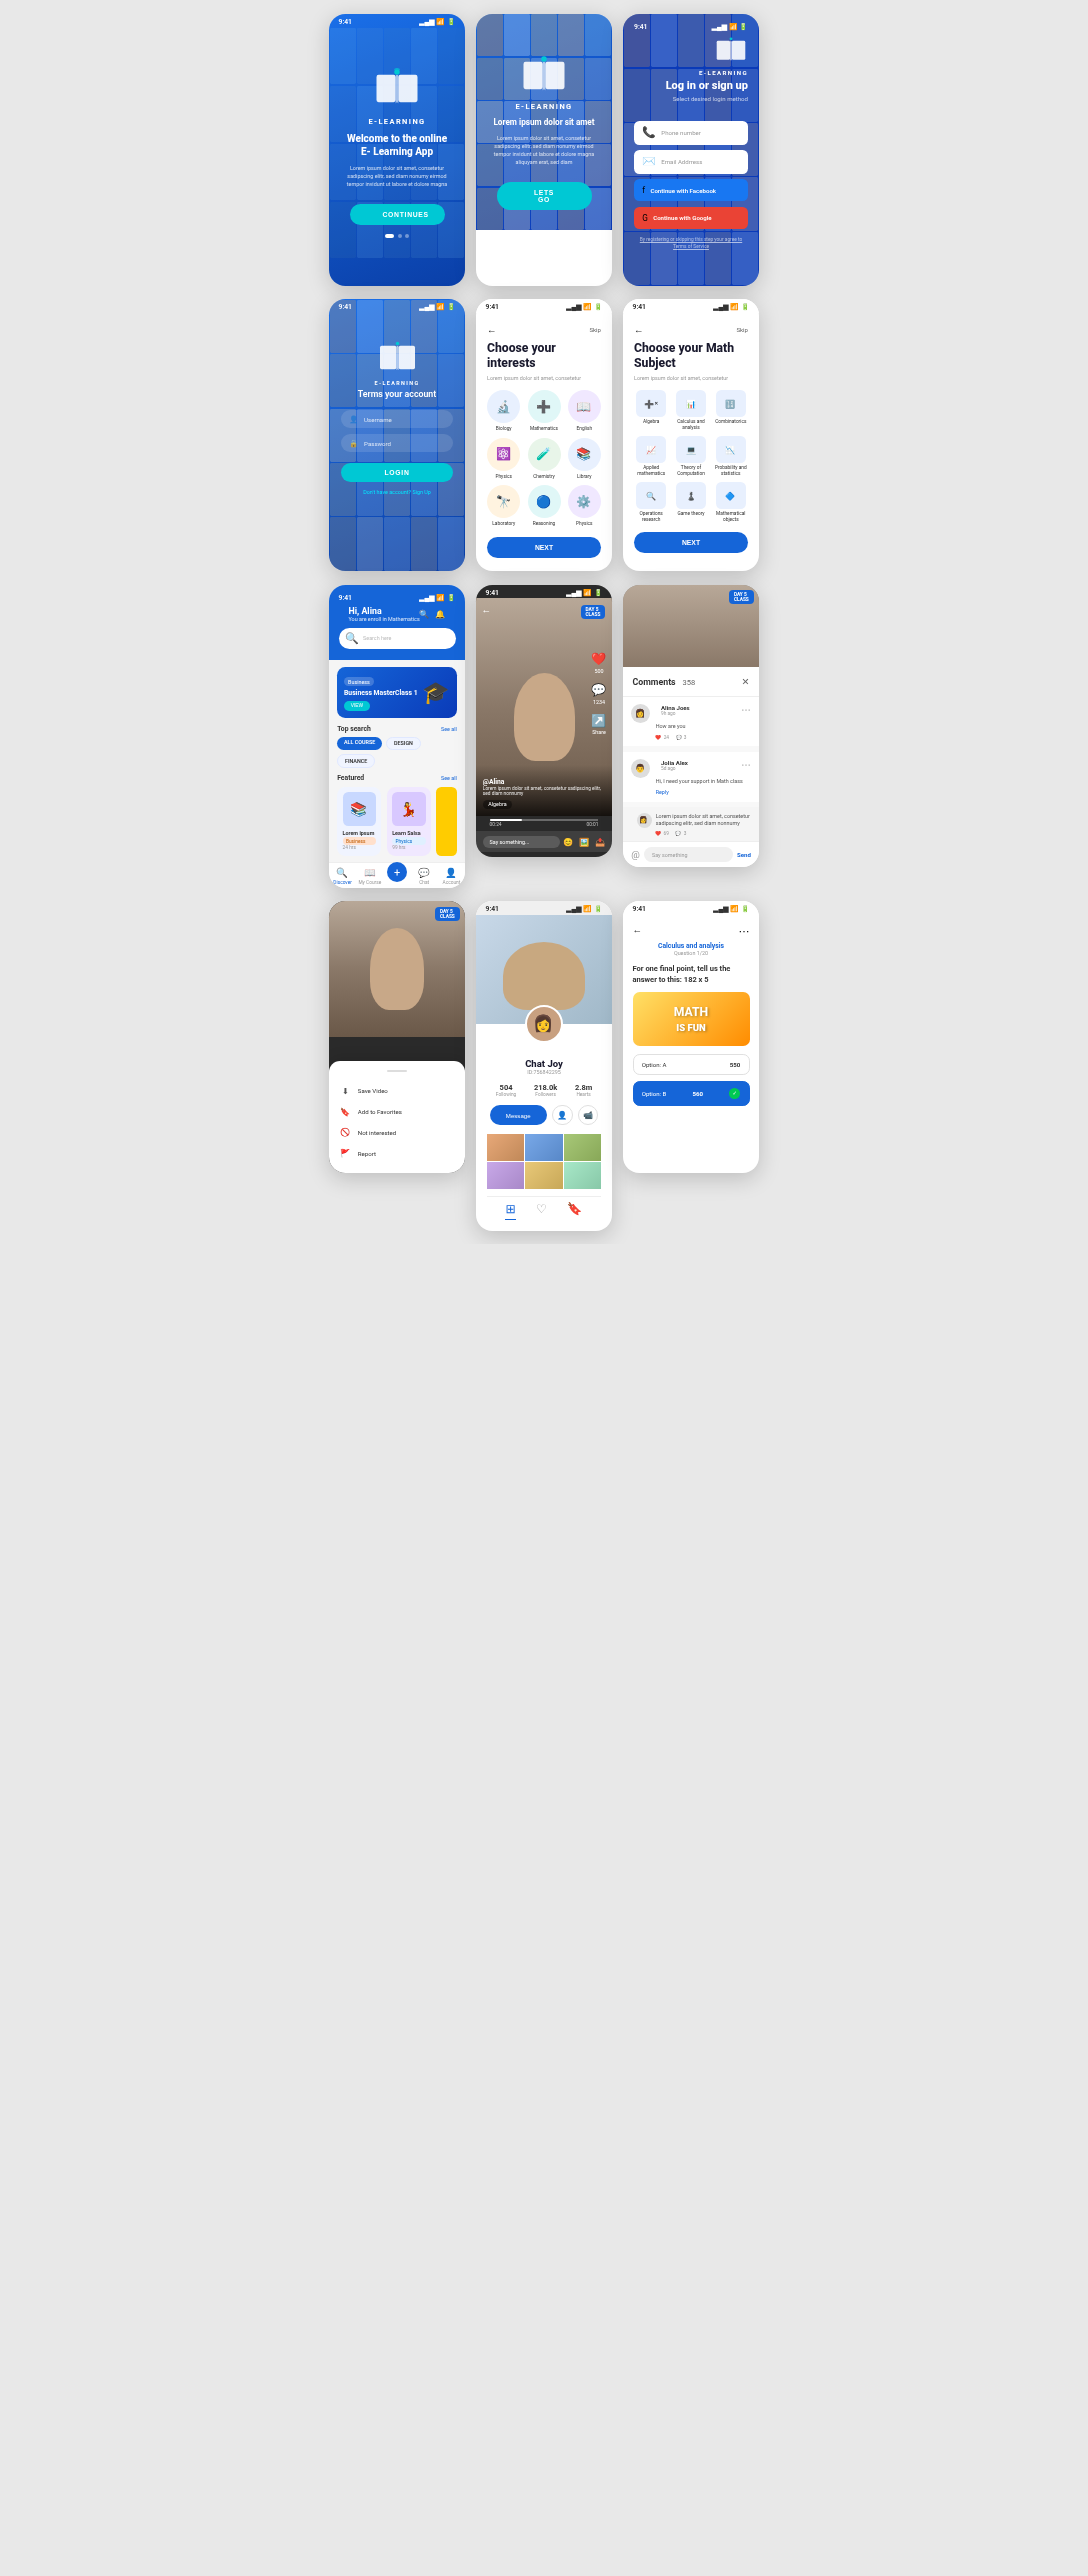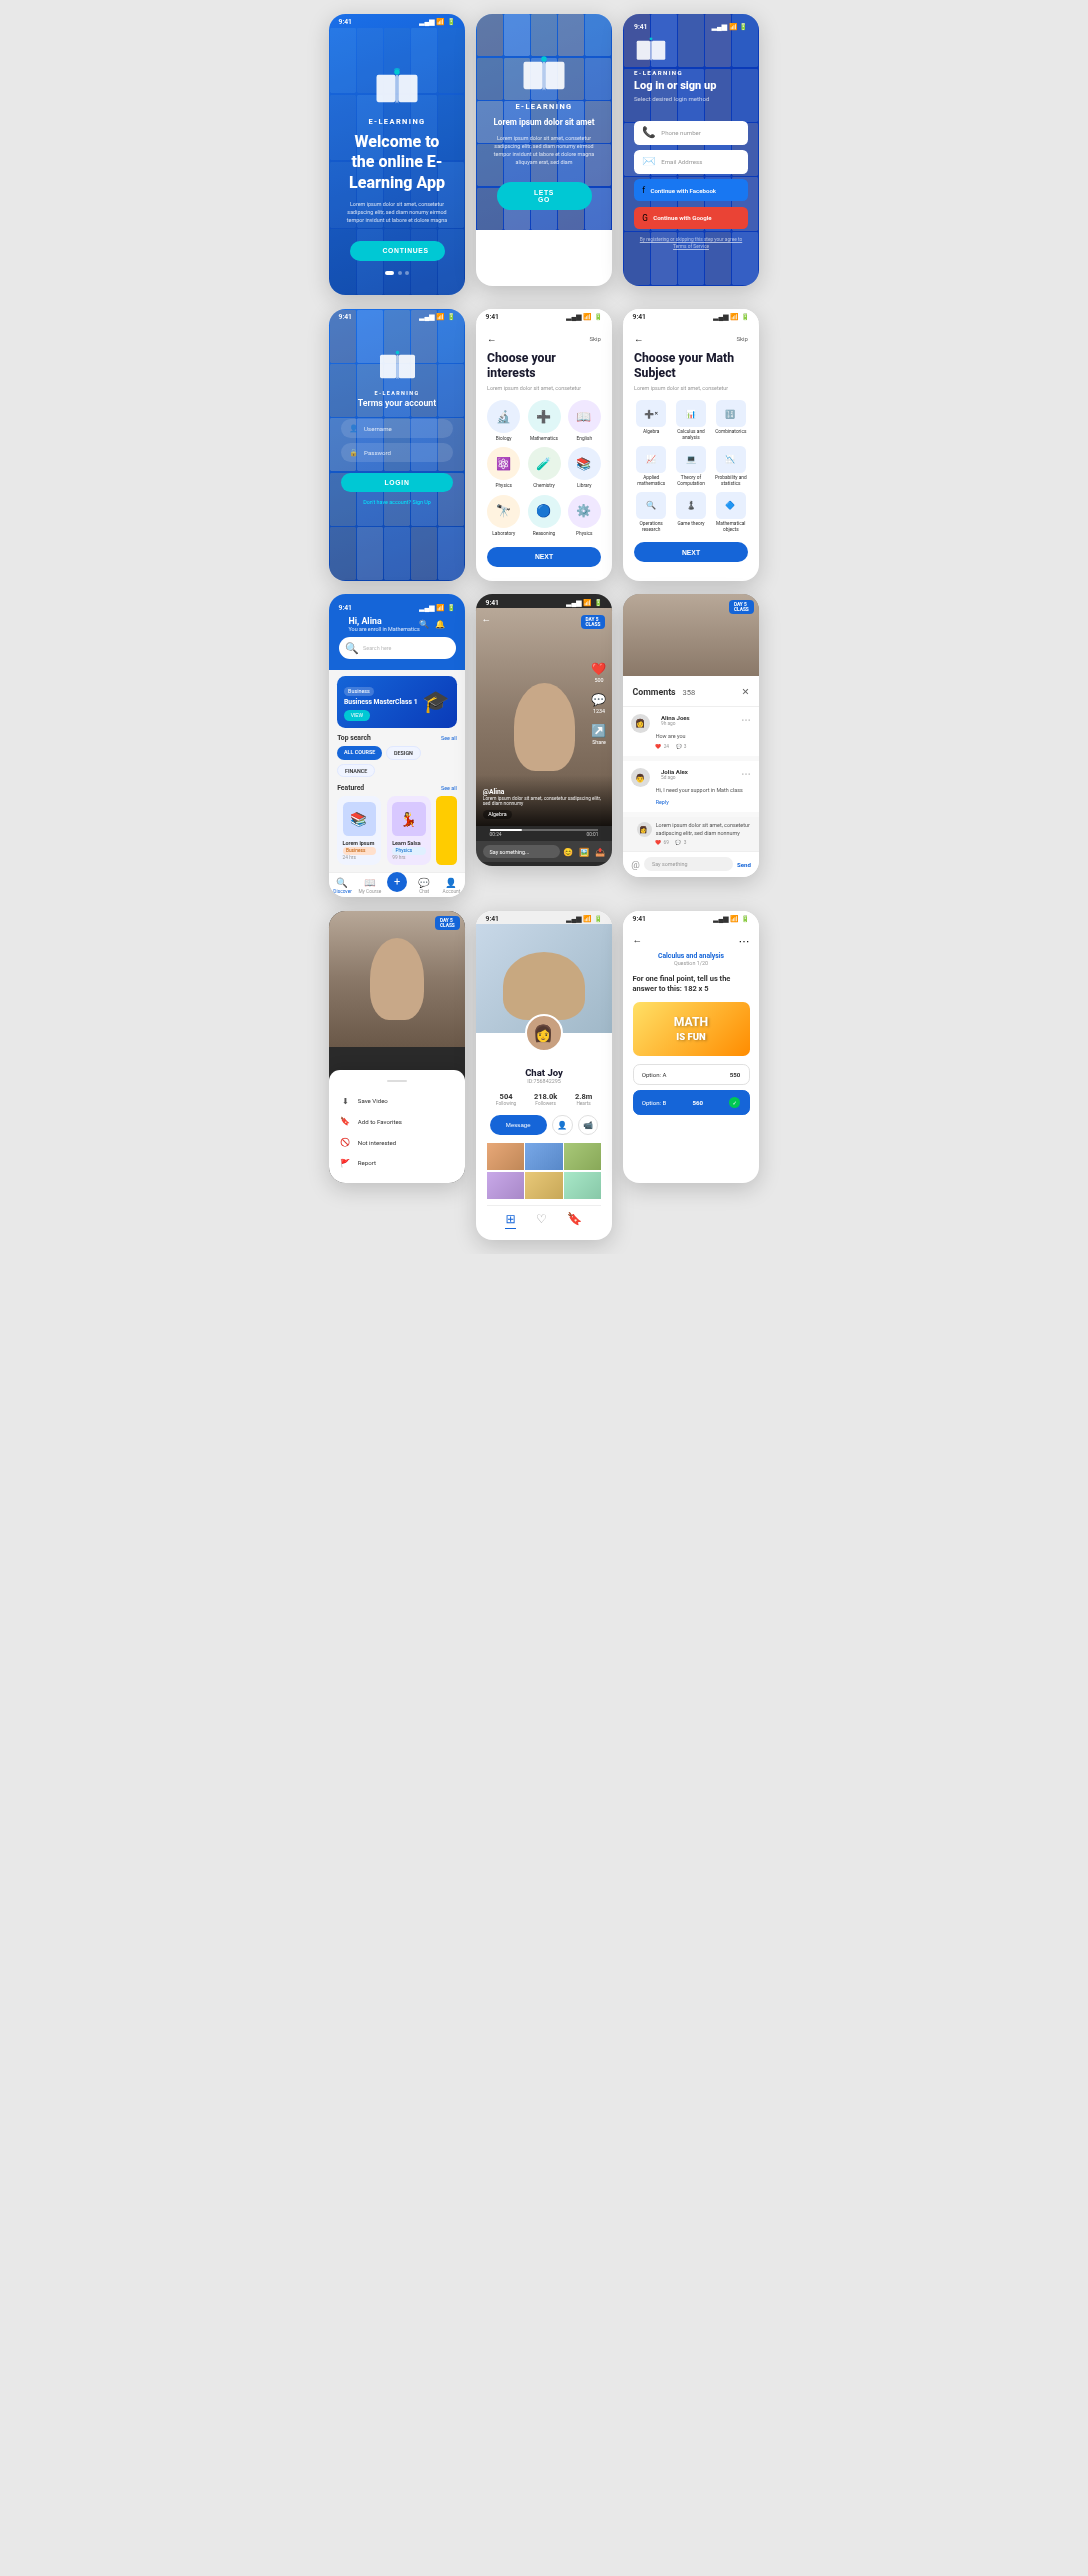--- a/index.html
+++ b/index.html
@@ -69,21 +69,21 @@
       margin-bottom: 8.2px;
     }
     .app-name {
       font-size: 7.5px;
       letter-spacing: 1.4px;
       font-weight: 700;
       color: #fff;
       margin-bottom: 5.4px;
     }
     .splash-title {
-      font-size: 16px;
+      font-size: 10px;
       font-weight: 800;
       color: #fff;
       line-height: 1.3;
       margin-bottom: 6px;
     }
     .splash-desc {
       font-size: 5.4px;
       color: rgba(255,255,255,0.8);
       line-height: 1.5;
       margin-bottom: 16.3px;
@@ -136,21 +136,21 @@
       width: 100%;
       font-size: 6.8px;
       font-weight: 700;
       letter-spacing: 0.7px;
       margin-top: 5.4px;
       cursor: pointer;
     }
     .signup-link { font-size: 5.4px; color: rgba(255,255,255,0.7); margin-top: 6.8px; }
     .signup-link span { color: #00e8ff; }
     .auth-logo-area {
-      display: flex; flex-direction: column; align-items: flex-start;
+      display: flex; flex-direction: column; align-items: flex-end;
       margin-bottom: 11px;
     }
     .auth-title { font-size: 11px; font-weight: 800; color: #fff; margin-bottom: 2.7px; }
     .auth-sub { font-size: 6.1px; color: rgba(255,255,255,0.7); margin-bottom: 8.2px; }
     .auth-input {
       background: #fff;
       border-radius: 5.4px;
       padding: 5.4px 8.2px;
       display: flex;
       align-items: center;

